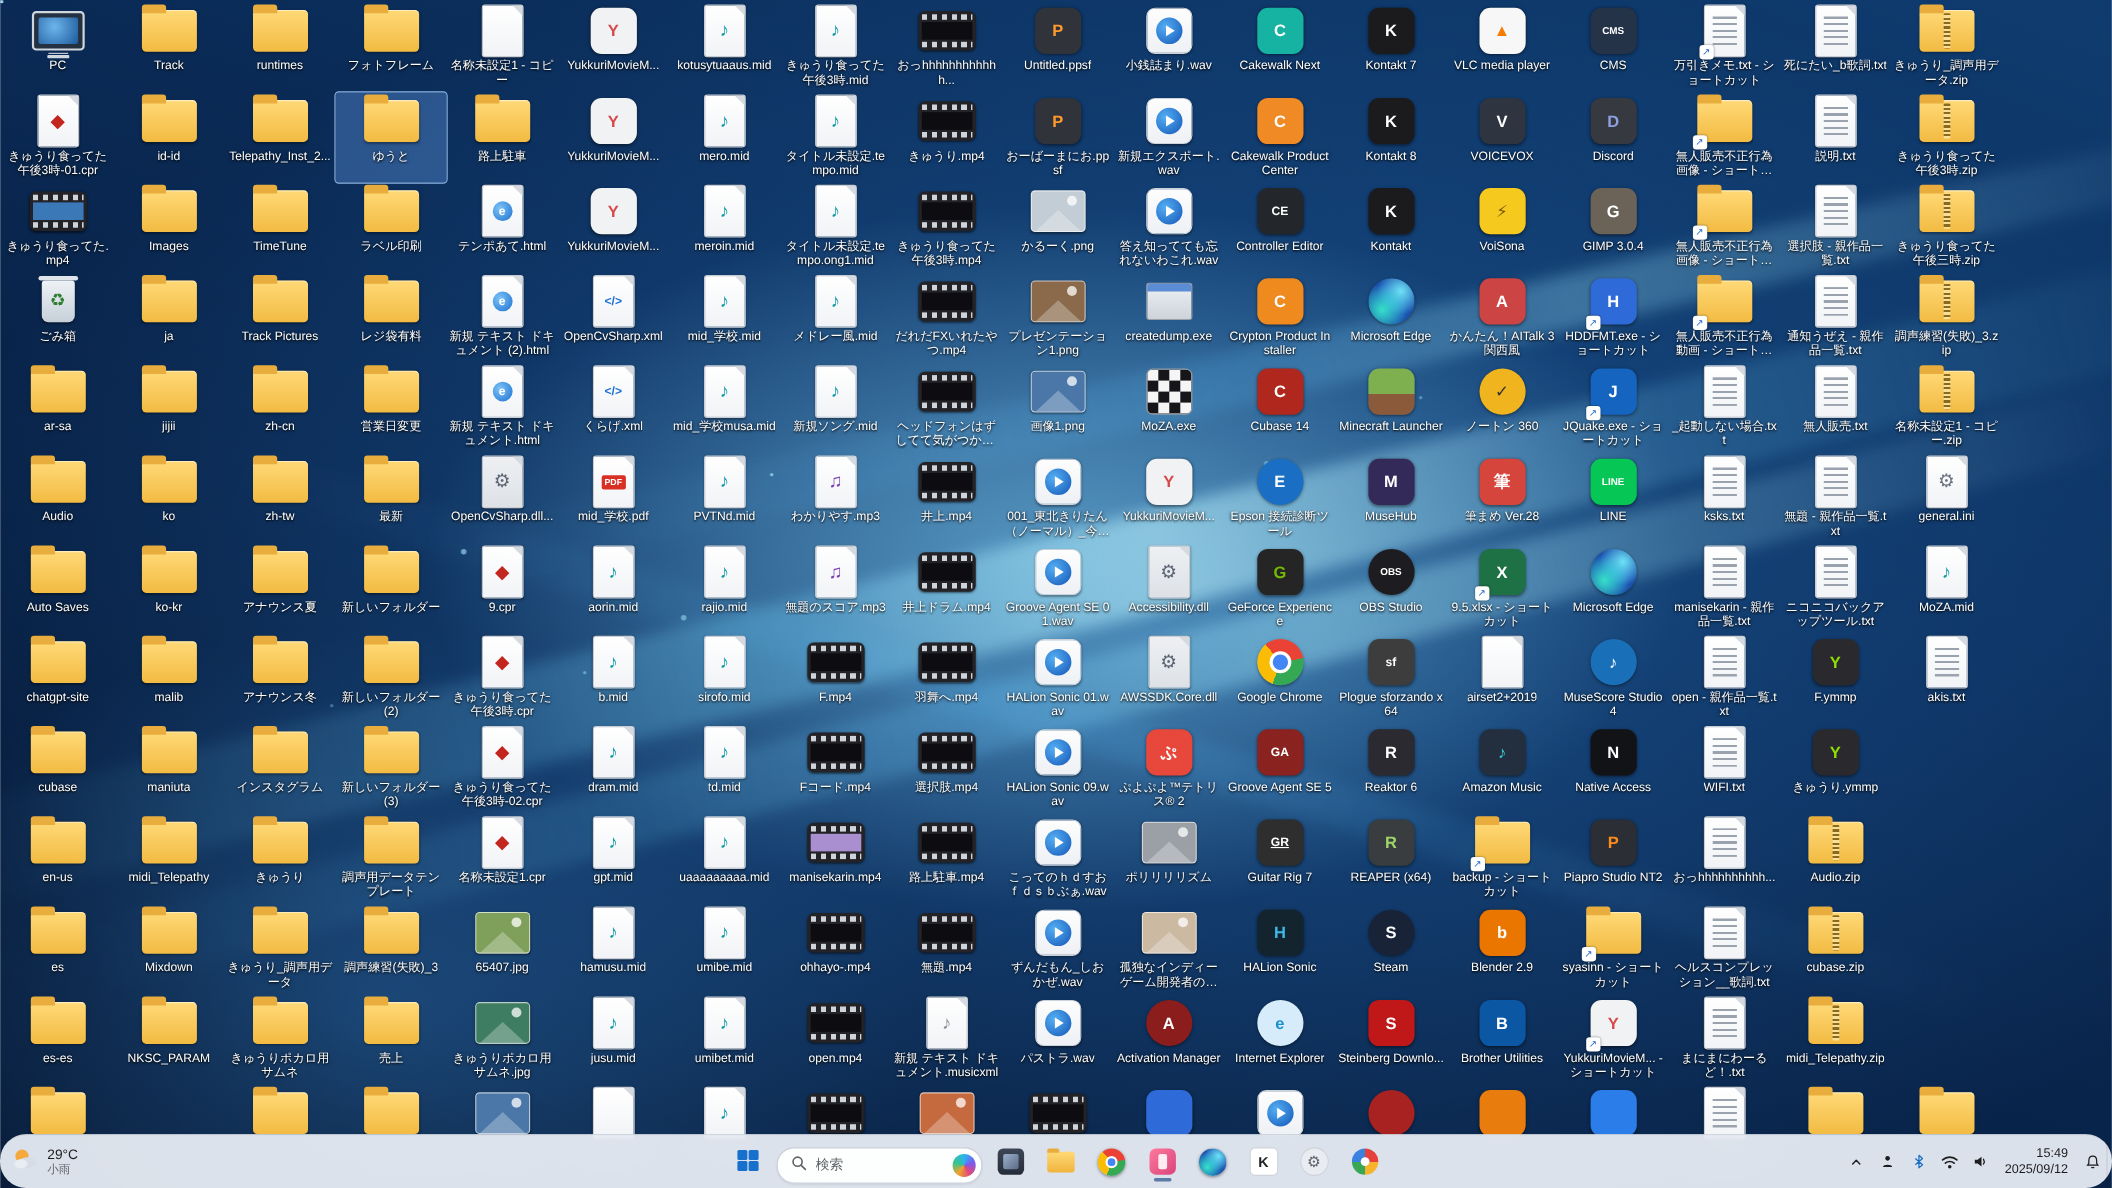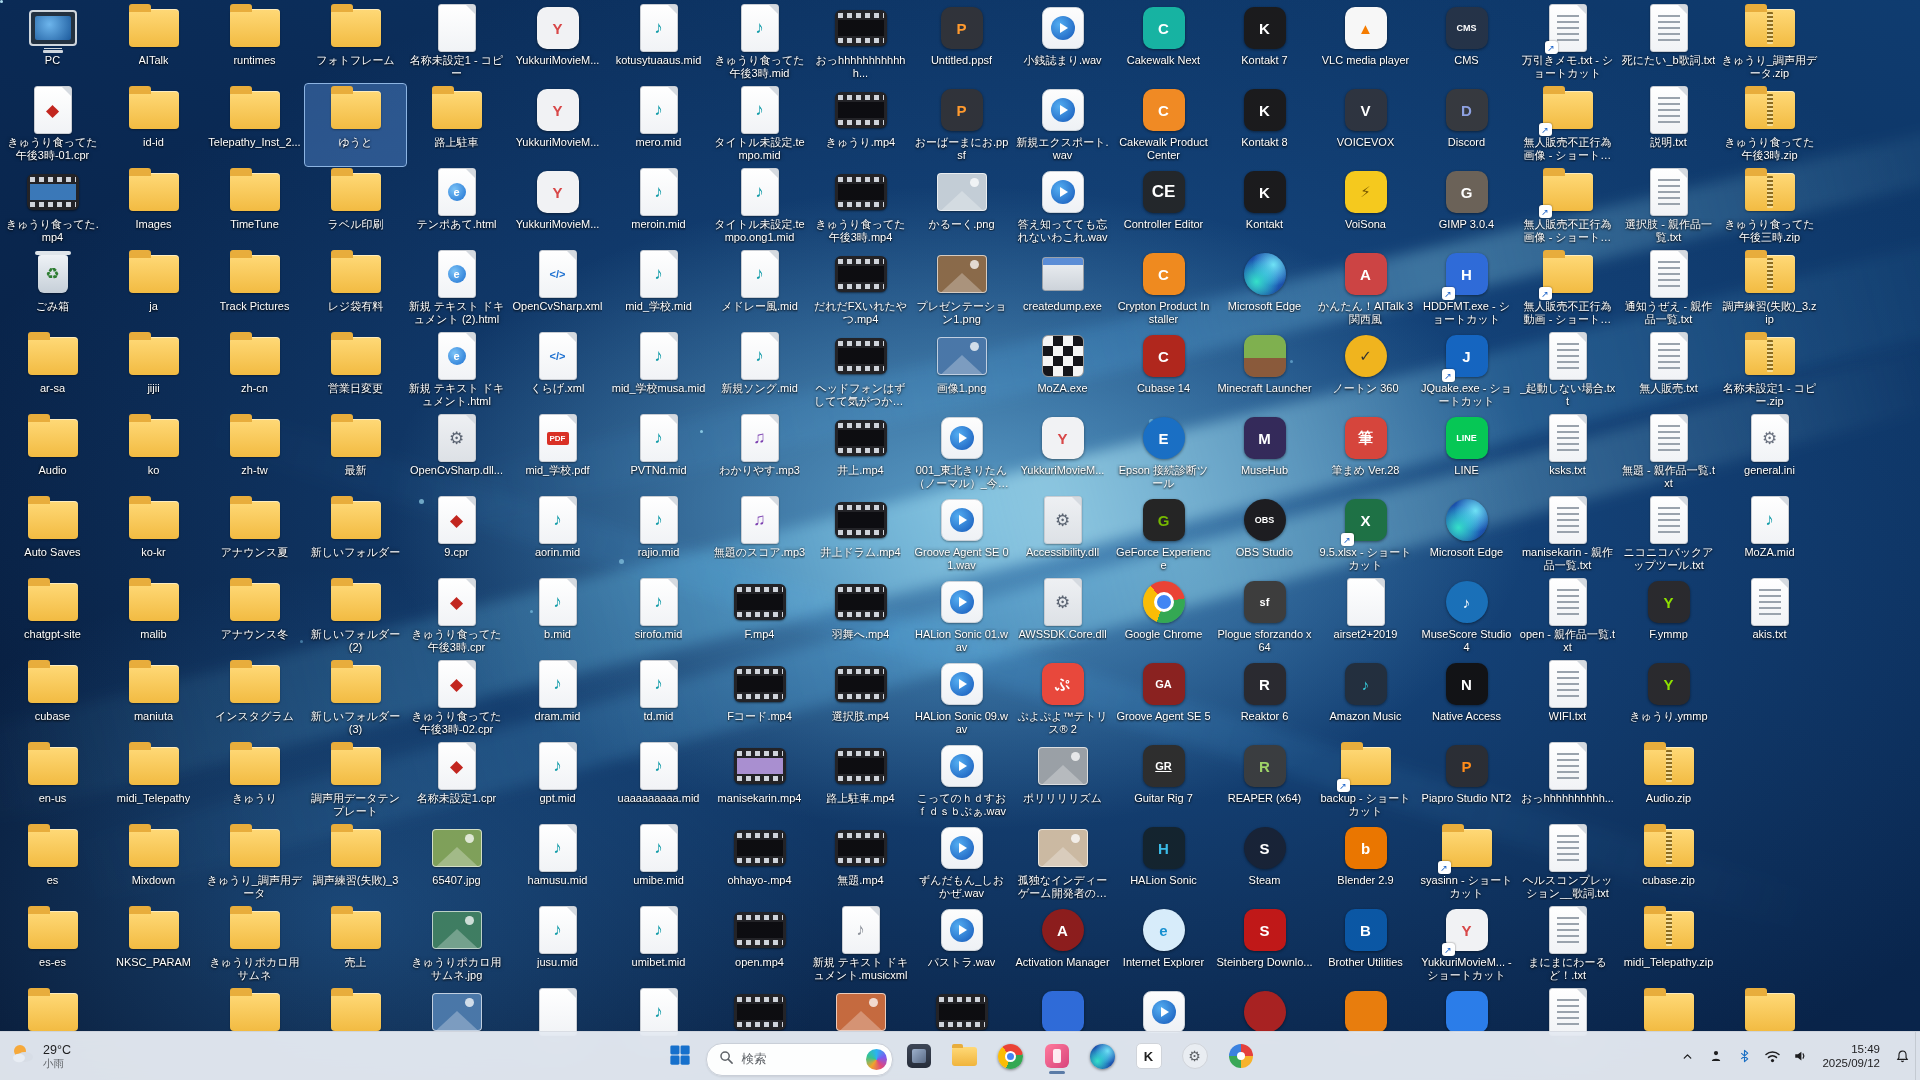--- a/index.html
+++ b/index.html
@@ -98,21 +98,21 @@
     background:linear-gradient(180deg,#eef2f6,#c6cfd8);display:flex;align-items:center;justify-content:center;
     box-shadow:0 1px 2px rgba(0,0,0,.4);}
   .trash::before{content:"";position:absolute;top:-4px;left:-3px;right:-3px;height:4px;background:#dfe5ea;border-radius:2px;}
   .recycle{color:#2e7d32;font-size:16px;line-height:1;}
   .scb{position:absolute;left:-4px;bottom:-3px;width:13px;height:13px;background:#fff;border-radius:3px;
     display:flex;align-items:center;justify-content:center;font-size:9px;color:#1e64c8;
     box-shadow:0 0 2px rgba(0,0,0,.55);}
   
   .taskbar{position:fixed;left:0;right:0;bottom:0;height:48px;z-index:10;
     background:rgba(238,242,248,.92);backdrop-filter:blur(18px);
-    border-top:1px solid rgba(0,0,0,.06);display:flex;align-items:center;}
+    border-top:1px solid rgba(0,0,0,.06);display:flex;align-items:center;border-radius:24px;}
   .tb-left{position:absolute;left:10px;display:flex;align-items:center;gap:7px;cursor:default;}
   .wx-temp{font-size:12.5px;color:#1d1d1f;line-height:14px;}
   .wx-cond{font-size:10.5px;color:#5f6368;line-height:12px;}
   .tb-center{display:flex;align-items:flex-end;gap:6px;margin:0 auto;}
   .tb-btn{width:40px;height:40px;border:none;background:transparent;border-radius:6px;position:relative;
     display:flex;align-items:center;justify-content:center;padding:0;}
   .tb-btn.active::after{content:"";position:absolute;bottom:2px;left:50%;transform:translateX(-50%);
     width:16px;height:3px;border-radius:2px;background:#5a7ba6;}
   .searchbox{height:31px;width:168px;background:rgba(255,255,255,.95);border:1px solid #c9cfd8;border-radius:16px;
     display:flex;align-items:center;gap:8px;padding:0 5px 0 12px;box-shadow:0 1px 2px rgba(0,0,0,.08);}
@@ -157,21 +157,21 @@
         <div class="pc">
           <span class="pcscreen"></span>
         </div>
       </div>
       <div class="lbl">PC</div>
     </div>
     <div class="cell">
       <div class="art">
         <div class="folder"></div>
       </div>
-      <div class="lbl">AITalk</div>
+      <div class="lbl">Track</div>
     </div>
     <div class="cell">
       <div class="art">
         <div class="folder"></div>
       </div>
       <div class="lbl">runtimes</div>
     </div>
     <div class="cell">
       <div class="art">
         <div class="folder"></div>
@@ -506,21 +506,21 @@
           <span class="wavball">
             <span class="wavtri"></span>
           </span>
         </div>
       </div>
       <div class="lbl">答え知ってても忘れないわこれ.wav</div>
     </div>
     <div class="cell">
       <div class="art">
         <div class="app" style="background: rgb(35, 39, 43);">
-          <span class="appglyph" style="font-size: 17px;">CE</span>
+          <span class="appglyph" style="font-size: 11px;">CE</span>
         </div>
       </div>
       <div class="lbl">Controller Editor</div>
     </div>
     <div class="cell">
       <div class="art">
         <div class="app" style="background: rgb(27, 27, 29);">
           <span class="appglyph" style="font-size: 15px;">K</span>
         </div>
       </div>

